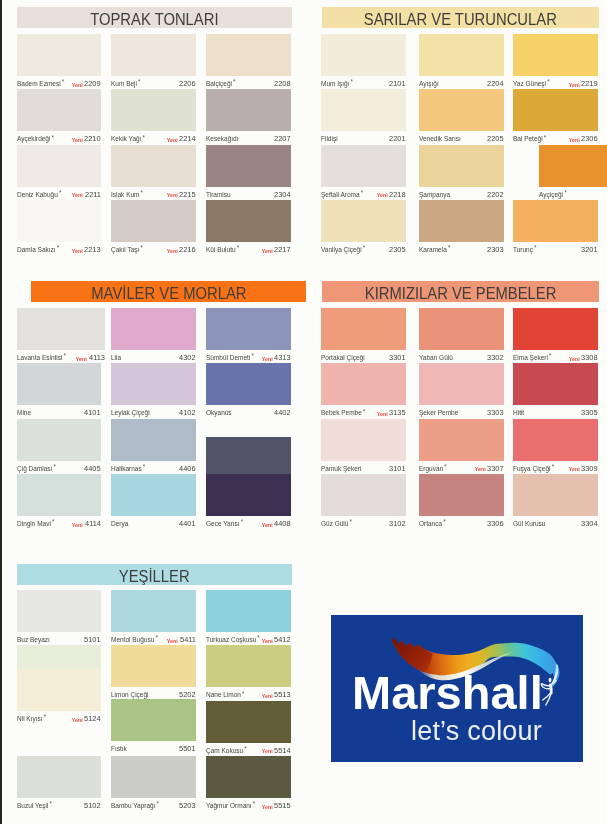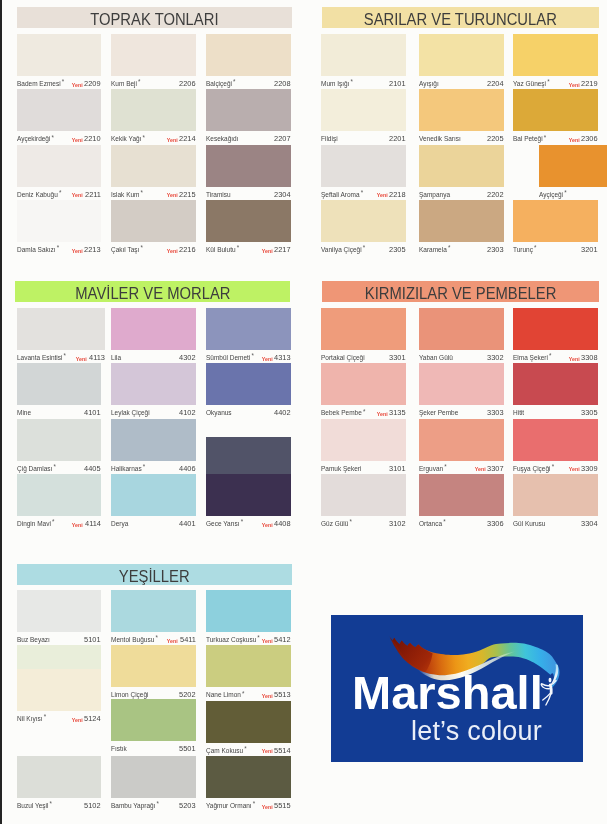--- a/index.html
+++ b/index.html
@@ -204,21 +204,21 @@
     </div>
   <div class="cell" style="left:513px;top:199.9px;width:85px;height:55px">
       <div class="chip" style="background:#F5B05F"></div>
       <div class="meta">
         <span class="nmw"><span class="nm">Turunç</span><span class="st">*</span></span>
         <span class="cd">3201</span>
       </div>
     </div>
 </div>
 <div class="panel">
-  <div class="panel-title" style="left:15px;top:281px;width:275px;background:#bef264"><span>MAVİLER VE MORLAR</span></div>
+  <div class="panel-title" style="left:31px;top:281px;width:275px;background:#f97316"><span>MAVİLER VE MORLAR</span></div>
   <div class="cell" style="left:17px;top:308.0px;width:88px;height:55px">
       <div class="chip" style="background:#E3E1DE"></div>
       <div class="meta">
         <span class="nmw"><span class="nm">Lavanta Esintisi</span><span class="st">*</span></span>
         <span class="yn">Yeni</span>
         <span class="cd">4113</span>
       </div>
     </div>
   <div class="cell" style="left:111px;top:308.0px;width:85px;height:52px">
       <div class="chip" style="background:#DFAACD"></div>

